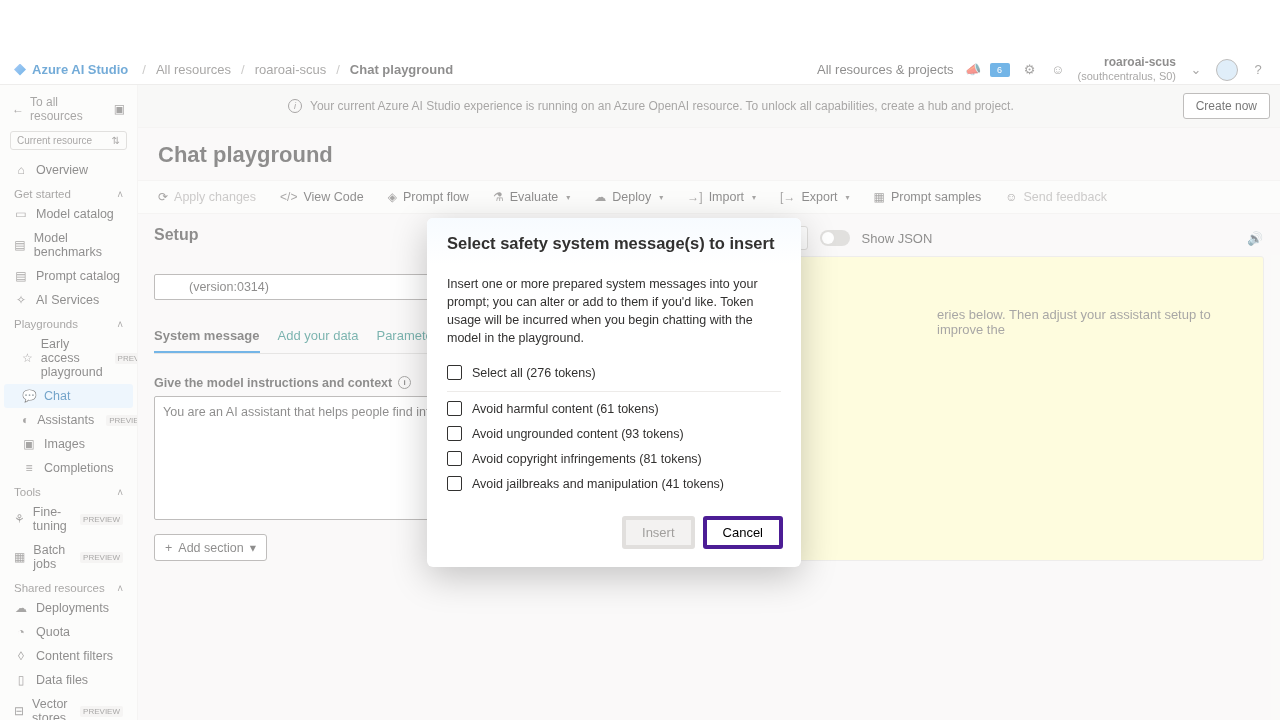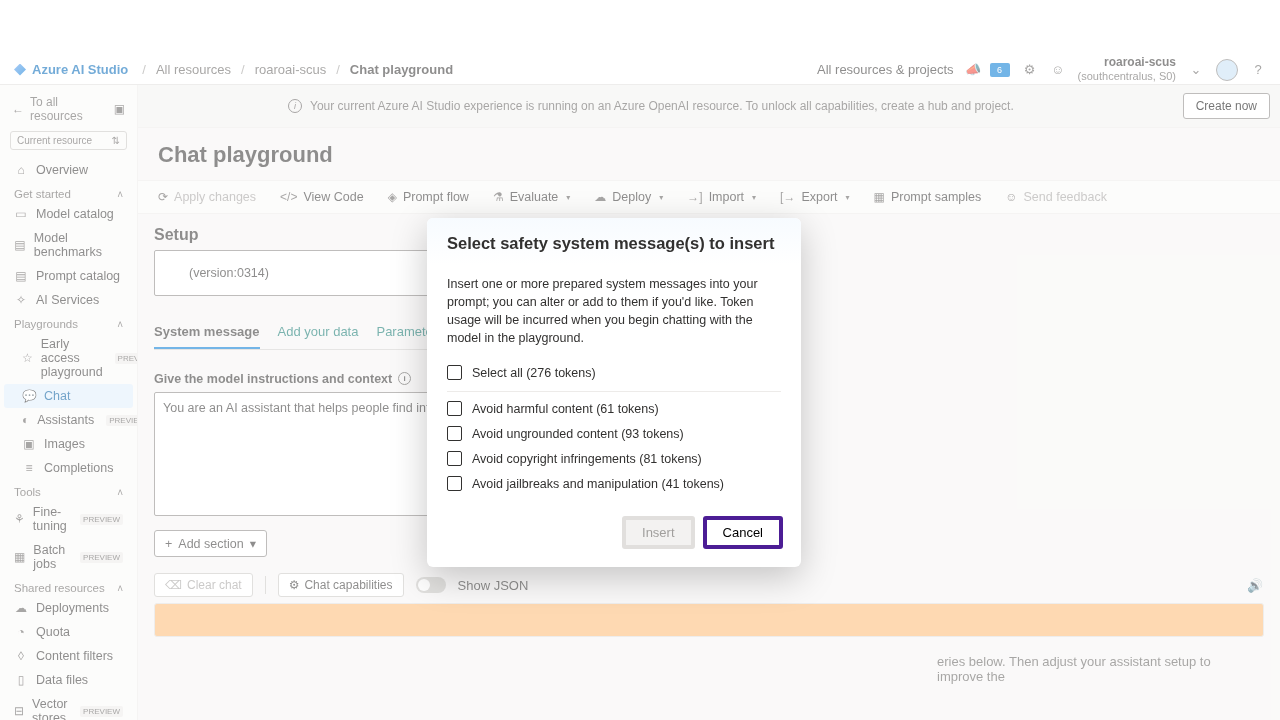--- a/index.html
+++ b/index.html
@@ -47,47 +47,47 @@
   
   
   .main { flex:1; background:#f6f5f4; padding:0; position:relative;}
   .page-title { font-size:22px; font-weight:600; padding:14px 0 12px 20px;}
   .toolbar { display:flex; align-items:center; gap:4px; padding:4px 10px; border-top:1px solid #edebe9; border-bottom:1px solid #edebe9; background:#faf9f8;}
   .tbtn { display:flex; align-items:center; gap:6px; padding:5px 10px; font-size:12.5px; color:#323130; border-radius:3px; cursor:pointer;}
   .tbtn.disabled { color:#a19f9d;}
   .tbtn .ic { font-size:12px; color:#605e5c;}
   .tbtn .car { font-size:8px; color:#605e5c; margin-left:2px;}
   
-  .workspace { display:flex; gap:16px; padding:12px 16px;flex-direction:column;}
+  .workspace { display:flex; gap:24px; padding:12px 16px;}
   .setup-pane { width:380px;}
   .setup-head { display:flex; align-items:center; justify-content:space-between; padding-bottom:6px;}
   .setup-head h3 { font-size:16px; font-weight:600;}
   .hide-btn { font-size:12px; color:#605e5c; display:flex; gap:4px; align-items:center;}
   .dep-label { font-size:12.5px; font-weight:600; padding:6px 0 2px;}
   .dep-label .ast { color:#a4262c;}
   .dep-row { display:flex; gap:6px;}
-  .dep-select { flex:1; border:1px solid #8a8886; border-radius:2px; padding:15px 8px; font-size:12.5px; background:#fff; display:flex; align-items:center; gap:8px;}
+  .dep-select { flex:1; border:1px solid #8a8886; border-radius:2px; padding:5px 8px; font-size:12.5px; background:#fff; display:flex; align-items:center; gap:8px;margin-top:24px;}
   .plus-btn { width:20px; color:#0078d4; font-size:16px; display:flex; align-items:center; justify-content:center;}
   .tabs { display:flex; gap:18px; border-bottom:1px solid #d2d0ce; margin-top:22px; font-size:13px;}
   .tab { padding:6px 0 8px; color:#0f766e; cursor:pointer;}
   .tab.active { color:#323130; border-bottom:2px solid #0078d4; font-weight:600;}
   .sm-label { display:flex; gap:6px; font-size:12.5px; font-weight:700; margin-top:22px;}
   .sm-info { width:13px; height:13px; border:1px solid #605e5c; border-radius:50%; font-size:8px; display:inline-flex; align-items:center; justify-content:center;}
   .sm-area { margin-top:6px; border:1px solid #8a8886; border-radius:2px; background:#fff; padding:8px; font-size:12.5px; color:#323130; height:124px;}
   .add-sec { margin-top:14px; display:inline-flex; align-items:center; gap:6px; border:1px solid #8a8886; border-radius:3px; padding:5px 10px; font-size:12.5px; background:#fff;}
   
   .chat-pane { flex:1; display:flex; flex-direction:column;}
   .chat-top { display:flex; align-items:center; gap:12px; padding-bottom:6px;}
   .chip-btn { border:1px solid #c8c6c4; border-radius:3px; padding:4px 10px; font-size:12px; color:#a19f9d; display:flex; align-items:center; gap:5px; background:#fff;}
   .chip-btn.en { color:#323130;}
   .vbar { width:1px; height:18px; background:#c8c6c4;}
   .toggle { width:30px; height:16px; border-radius:8px; background:#c8c6c4; position:relative;}
   .toggle::after { content:''; position:absolute; left:2px; top:2px; width:12px; height:12px; background:#fff; border-radius:50%;}
   .expand-ic { margin-left:auto; color:#605e5c; font-size:13px;}
-  .chat-body { flex:1; border:1px solid #e1dfdd; background:#fdba74; border-radius:3px; padding:16px; color:#605e5c; font-size:13px; position:relative;}
+  .chat-body { flex:1; border:1px solid #e1dfdd; background:#fef9c3; border-radius:3px; padding:16px; color:#605e5c; font-size:13px; position:relative;}
   .input-row { margin-top:12px; }
   .input-box { border:1px solid #8a8886; border-radius:3px; background:#fff; padding:10px; color:#a19f9d; font-size:12.5px; height:74px;}
   .tok-row { text-align:right; font-size:11px; color:#605e5c; padding:4px 2px; display:flex; justify-content:flex-end; gap:10px; align-items:center;}
   
   
   .overlay { position:absolute; inset:0; background:rgba(255,255,255,0.45);}
   .modal { position:absolute; left:427px; top:218px; width:374px; background:#fff; border-radius:6px; box-shadow:0 10px 36px rgba(0,0,0,0.22);}
   .modal-head { padding:16px 20px 12px; background:linear-gradient(#f7fbff,#fff); border-radius:6px 6px 0 0;}
   .modal-head h2 { font-size:16.5px; font-weight:600;}
   .modal-body { padding:10px 20px 6px; font-size:12.5px; color:#323130;}

